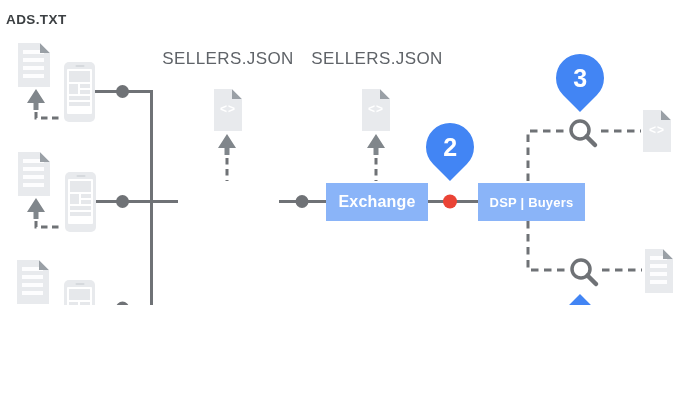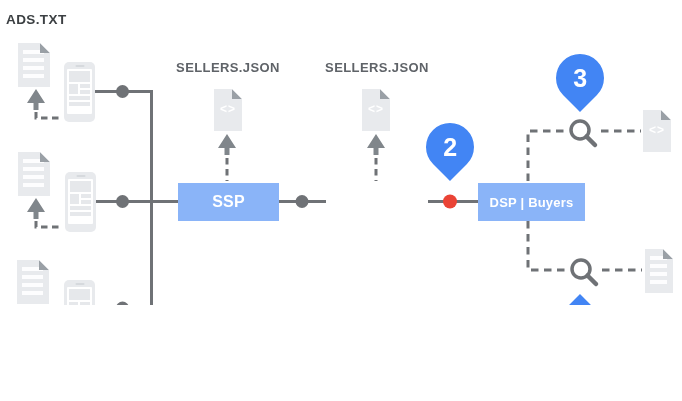--- a/index.html
+++ b/index.html
@@ -16,22 +16,22 @@
   }
   .wires{position:absolute;left:0;top:0;}
 
   
   .ads-label{
     position:absolute;left:6px;top:12px;
     font-size:13.5px;font-weight:700;letter-spacing:.4px;
     color:var(--label-dark,#3c4043);white-space:nowrap;
   }
   .file-label{
-    position:absolute;top:60px;transform:translateX(-50%);
-    font-size:13px;font-weight:700;letter-spacing:.4px;
+    position:absolute;top:49px;transform:translateX(-50%);
+    font-size:17px;font-weight:400;letter-spacing:.4px;
     color:var(--label-gray,#5f6368);white-space:nowrap;
   }
 
   
   .node{
     position:absolute;top:183px;height:38px;
     background:var(--node-blue,#8ab4f8);
     color:#fff;font-weight:700;font-size:16px;letter-spacing:.2px;
     display:flex;align-items:center;justify-content:center;
   }
@@ -213,21 +213,21 @@
 
   <div class="doc code" style="left:214px;top:89px;">
     <div class="fold"></div>
     <div class="glyph">&lt;&gt;</div>
   </div>
   <div class="doc code" style="left:362px;top:89px;">
     <div class="fold"></div>
     <div class="glyph">&lt;&gt;</div>
   </div>
 
-  <div class="node ssp">SSP</div>
+  <div class="node exchange">Exchange</div>
   <div class="node dsp">DSP | Buyers</div>
 
   <div class="doc code" style="left:643px;top:110px;">
     <div class="fold"></div>
     <div class="glyph">&lt;&gt;</div>
   </div>
   <div class="doc small-lines" style="left:645px;top:249px;">
     <div class="stripes"></div>
     <div class="fold"></div>
   </div>

